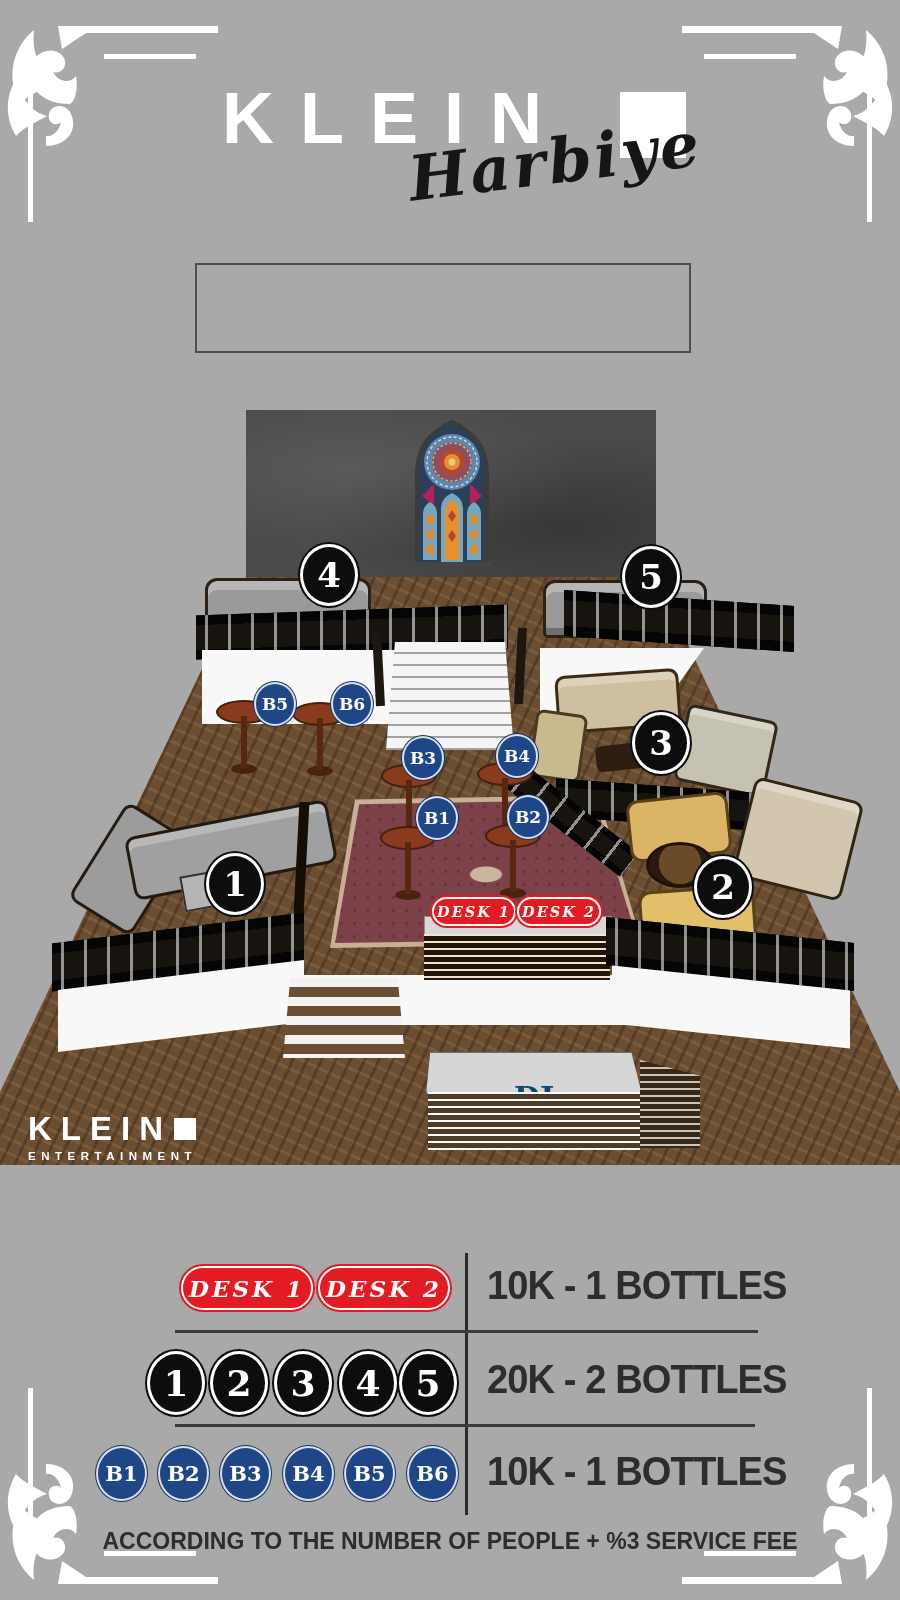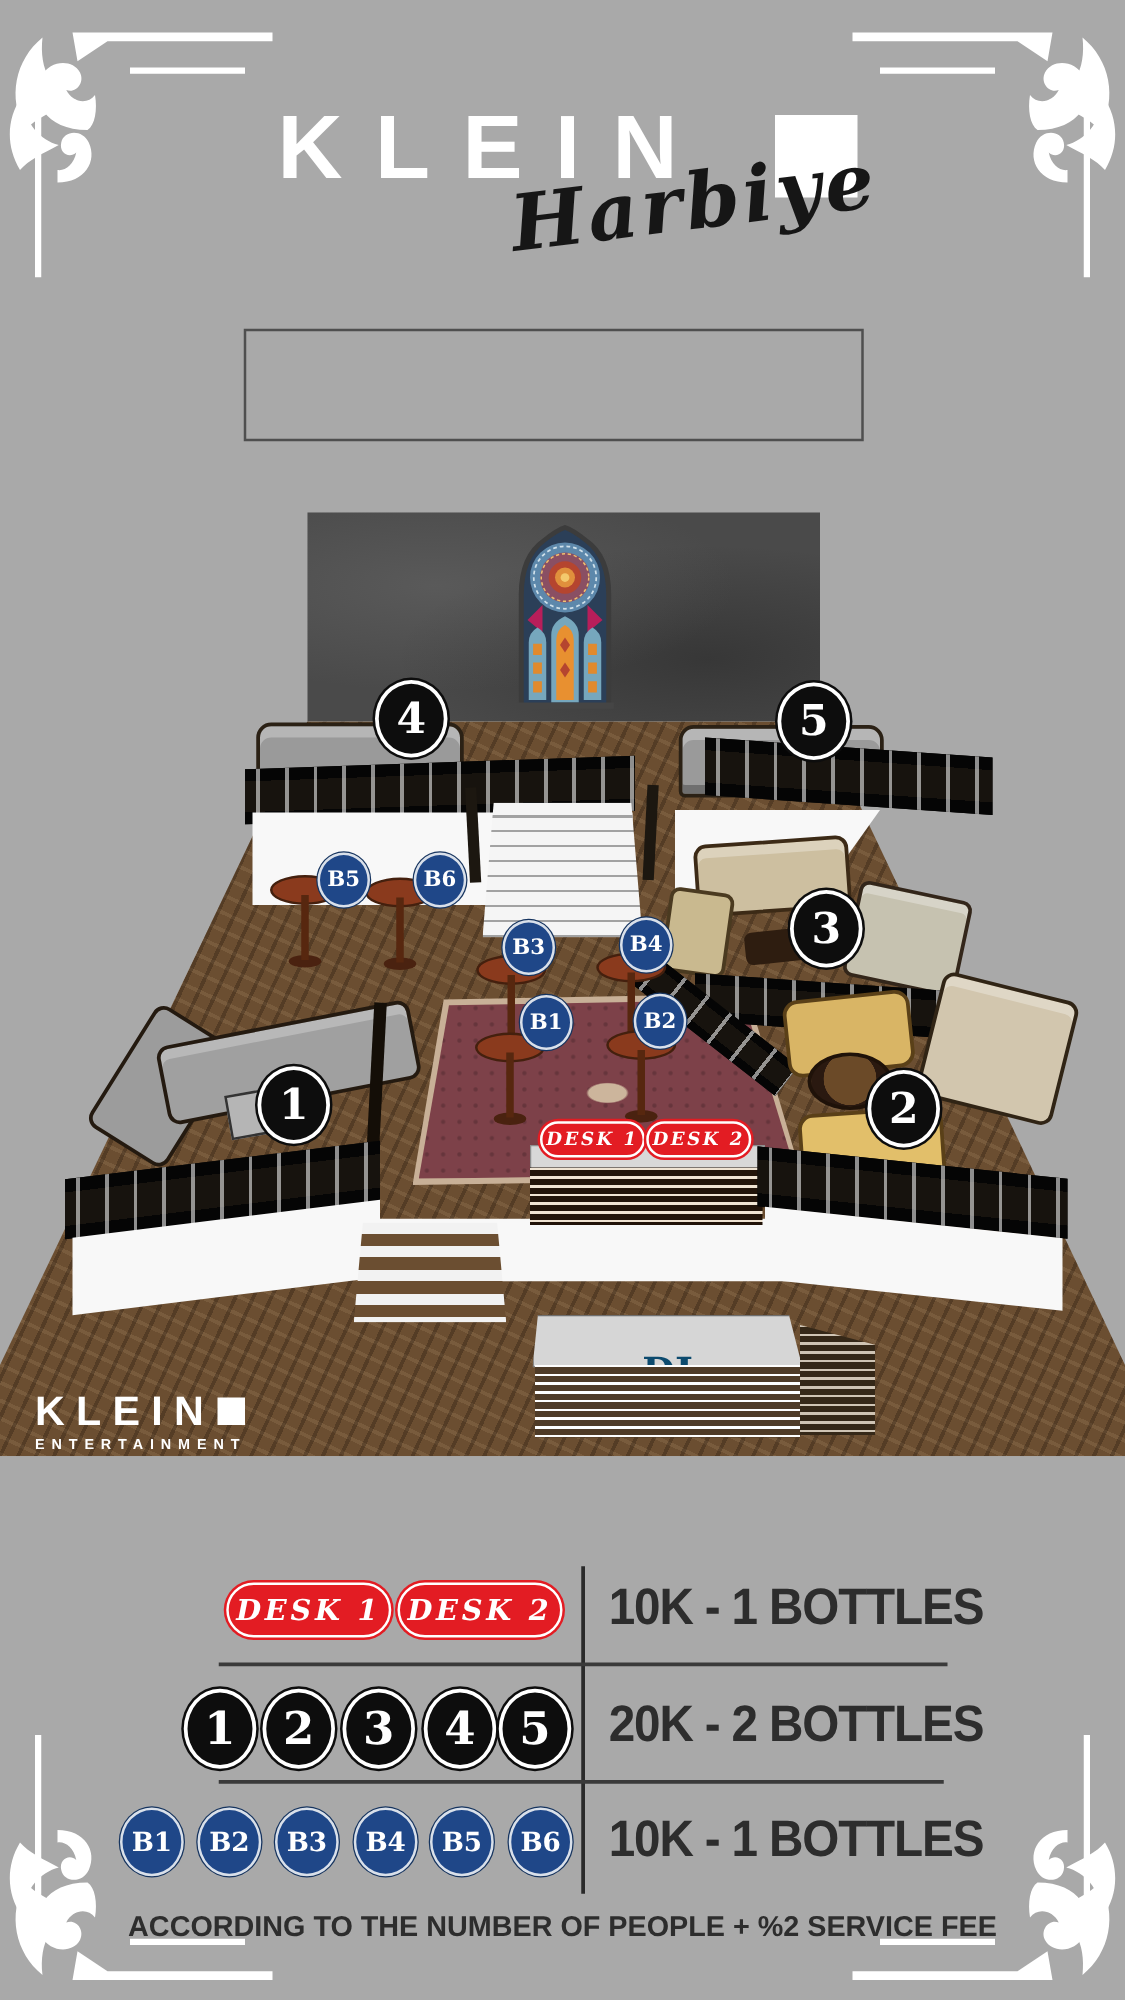--- a/index.html
+++ b/index.html
@@ -276,15 +276,15 @@
   <div class="price" style="top:1356px;">20K - 2 BOTTLES</div>
 
   <div class="badge b-lg" style="left:96px;top:1446px;">B1</div>
   <div class="badge b-lg" style="left:158px;top:1446px;">B2</div>
   <div class="badge b-lg" style="left:220px;top:1446px;">B3</div>
   <div class="badge b-lg" style="left:283px;top:1446px;">B4</div>
   <div class="badge b-lg" style="left:344px;top:1446px;">B5</div>
   <div class="badge b-lg" style="left:407px;top:1446px;">B6</div>
   <div class="price" style="top:1448px;">10K - 1 BOTTLES</div>
 
-  <div class="abs footnote">ACCORDING TO THE NUMBER OF PEOPLE + %2 SERVICE FEE</div>
+  <div class="abs footnote">ACCORDING TO THE NUMBER OF PEOPLE + %3 SERVICE FEE</div>
 
 </div>
 
 </body></html>

